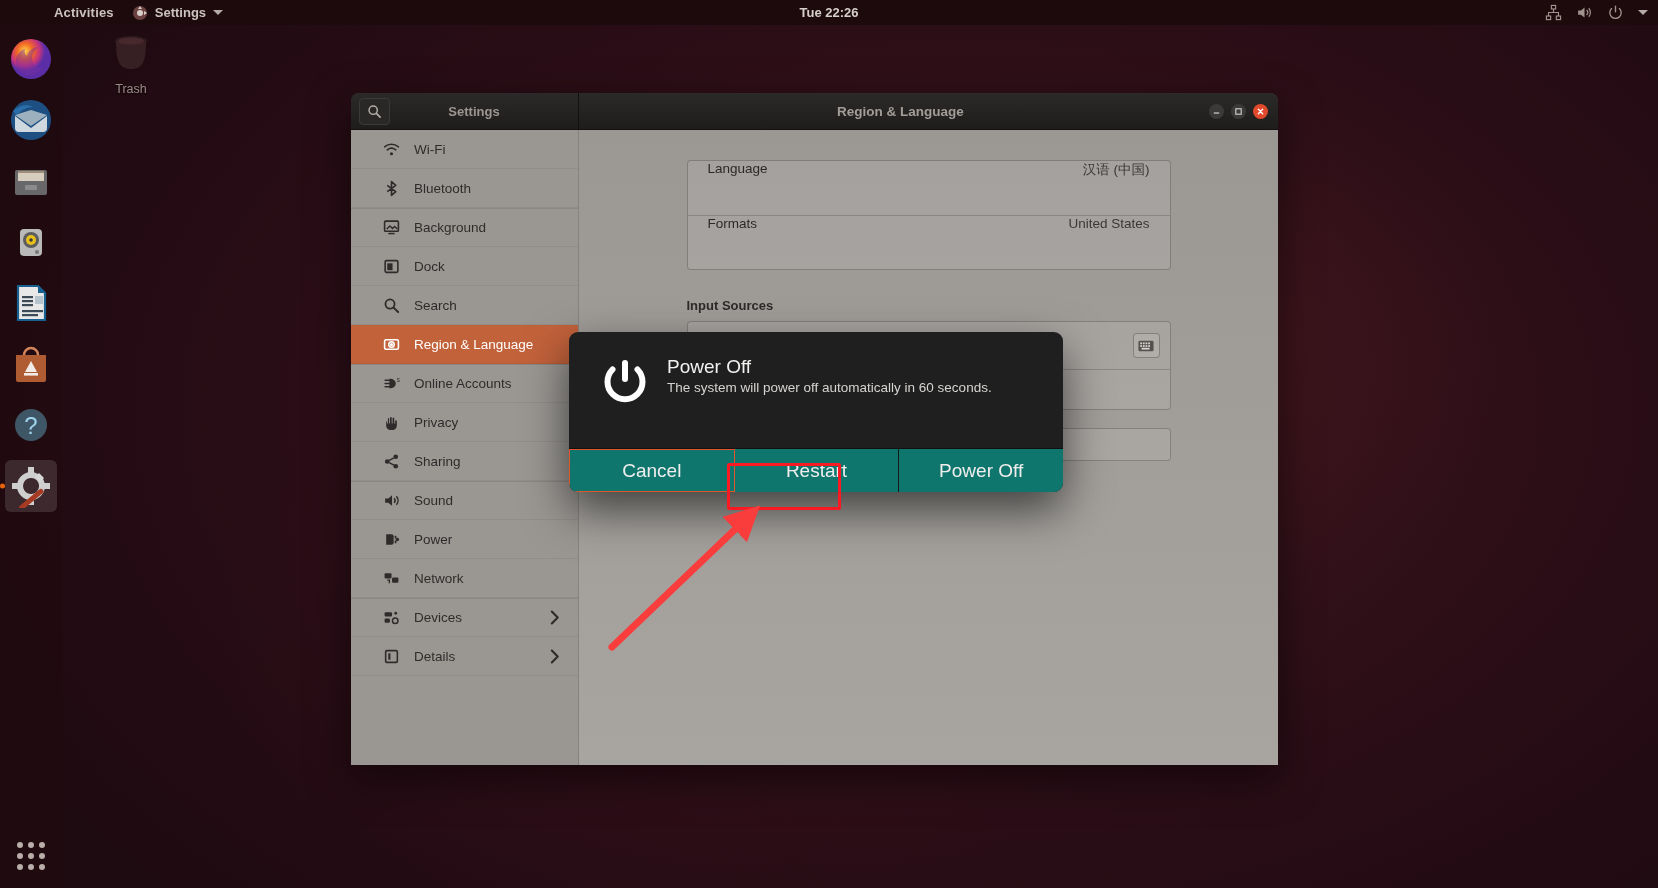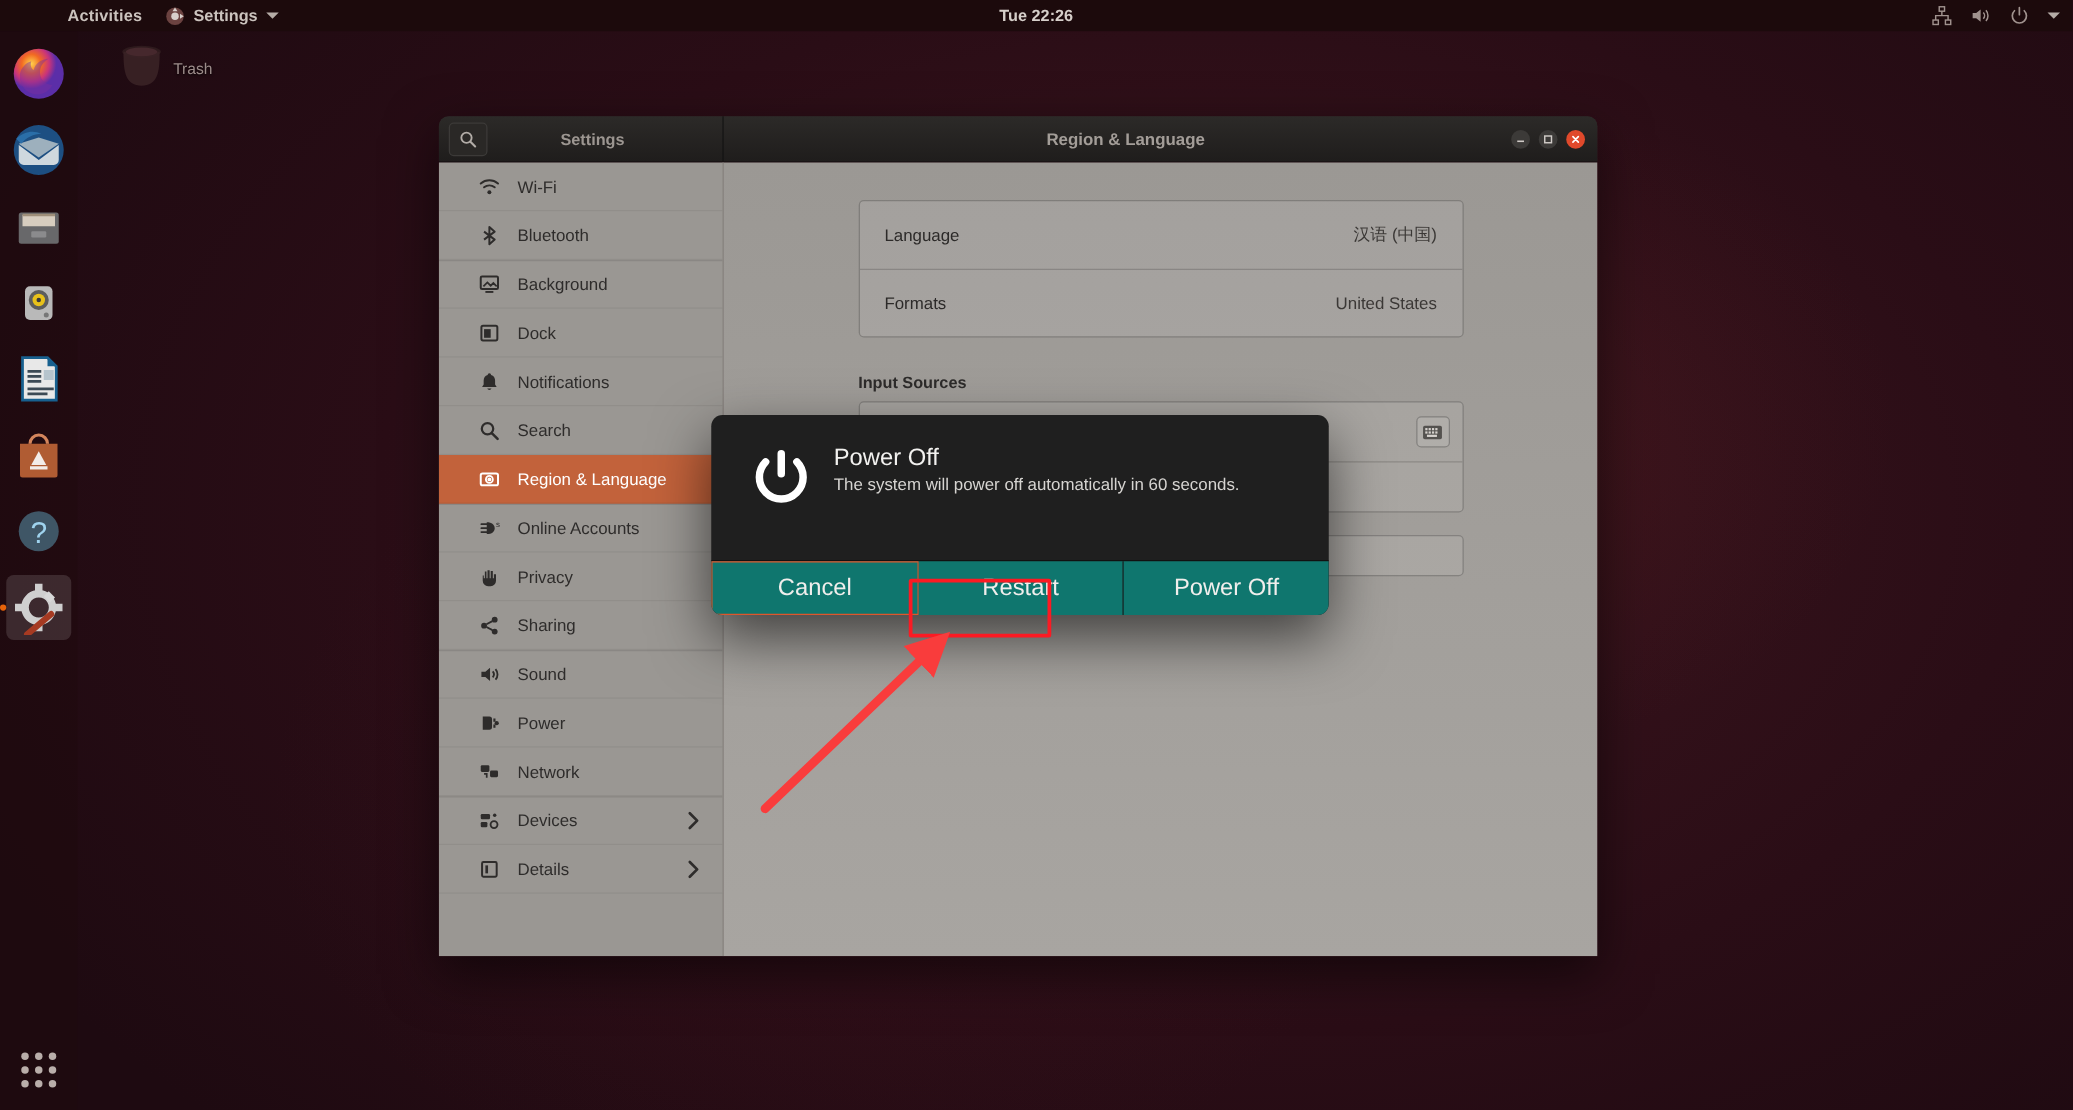--- a/index.html
+++ b/index.html
@@ -65,21 +65,21 @@
     content: ''; position: absolute; left: -5px; top: 50%; transform: translateY(-50%);
     width: 5px; height: 5px; border-radius: 50%; background: #e8630a;
   }
   .dock-icon { width: 44px; height: 44px; display: block; }
   .dock-bottom { position: absolute; bottom: 18px; left: 0; width: 62px; display: flex; justify-content: center; }
   .apps-grid { display: grid; grid-template-columns: repeat(3, 6px); grid-gap: 5px; }
   .apps-grid i { width: 6px; height: 6px; border-radius: 50%; background: #b9aeaa; display:block; }
   
   .desktop-icon {
     position: absolute; left: 92px; top: 32px; width: 78px;
-    display: flex; flex-direction: row; align-items: center; gap: 4px;
+    display: flex; flex-direction: column; align-items: center; gap: 4px;
     z-index: 10;
     text-align: right;
   }
   .trash-label { color: #9c8c8a; font-size: 12.5px; text-shadow: 0 1px 2px rgba(0,0,0,.85); }
   
   .window {
     position: absolute; left: 351px; top: 93px; width: 927px; height: 672px;
     border-radius: 8px 8px 0 0;
     box-shadow: 0 14px 42px rgba(0,0,0,.55);
     overflow: hidden;
@@ -144,21 +144,21 @@
     padding: 30px 0 0 0; overflow: hidden; position: relative;
   }
   .card {
     width: 484px; margin: 0 auto;
     background: rgba(255,255,255,0.085);
     border: 1px solid rgba(0,0,0,0.22);
     border-radius: 4px;
     overflow: hidden;
   }
   .card-row {
-    height: 54px; display: flex; align-items: center; justify-content: space-between;
+    height: 54px; display: flex; justify-content: space-between;
     padding: 0 20px; color: #2c2a29; font-size: 13.5px;
   }
   .card-row + .card-row { border-top: 1px solid rgba(0,0,0,0.17); }
   .card-row .val { color: #3b3836; }
   .section-title {
     width: 484px; margin: 28px auto 8px auto;
     color: #2d2b2a; font-size: 13px; font-weight: bold;
   }
   .list-card {
     width: 484px; margin: 0 auto;
@@ -433,29 +433,20 @@
       <div class="side-item">
         <span class="side-icon">
           <svg width="17" height="17" viewBox="0 0 16 16">
             <rect x="2" y="2.5" width="12" height="11" rx="1.2" fill="none" stroke="#2e2c2b" stroke-width="1.5"></rect>
             <rect x="4" y="5" width="5" height="6.5" fill="#2e2c2b"></rect>
           </svg>
         </span>
         <span class="side-label">Dock</span>
       </div>
 
-      <div class="side-item">
-        <span class="side-icon">
-          <svg width="17" height="17" viewBox="0 0 16 16">
-            <path d="M8 1.5 a1.3 1.3 0 0 1 1.3 1.3 c2 .6 3 2.2 3 4.2 v3 l1.2 1.8 H2.5 L3.7 10 V7 c0-2 1-3.6 3-4.2 A1.3 1.3 0 0 1 8 1.5z" fill="#2e2c2b"></path>
-            <path d="M6.4 13 a1.7 1.7 0 0 0 3.2 0z" fill="#2e2c2b"></path>
-          </svg>
-        </span>
-        <span class="side-label">Notifications</span>
-      </div>
 
       <div class="side-item">
         <span class="side-icon">
           <svg width="17" height="17" viewBox="0 0 16 16">
             <circle cx="6.6" cy="6.6" r="4.3" fill="none" stroke="#2e2c2b" stroke-width="1.7"></circle>
             <path d="M10 10 L14.2 14.2" stroke="#2e2c2b" stroke-width="1.9" stroke-linecap="round"></path>
           </svg>
         </span>
         <span class="side-label">Search</span>
       </div>

